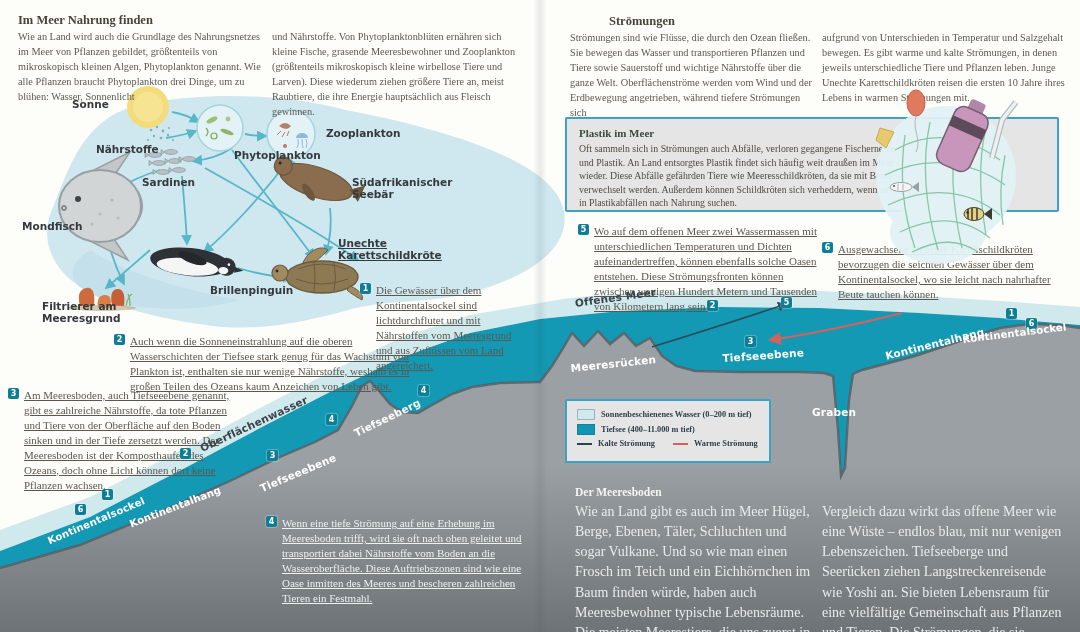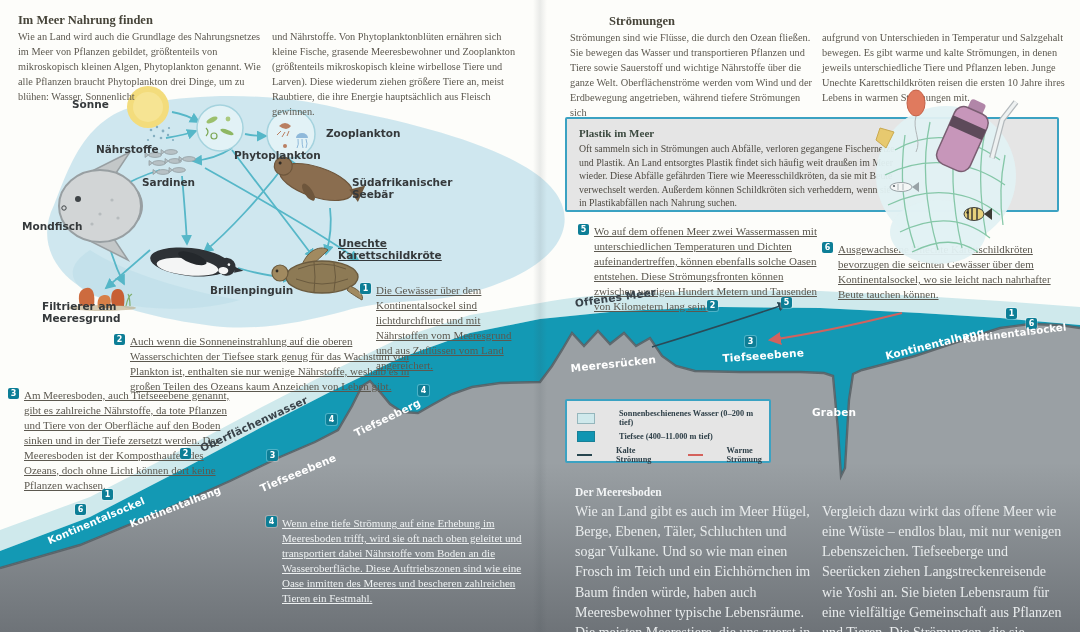--- a/index.html
+++ b/index.html
@@ -22,21 +22,21 @@
   .ann{position:absolute;z-index:2;display:flex;gap:5px;align-items:flex-start;}
   .ann .body{font-size:11px;line-height:1.36;color:#5c584f;text-decoration:underline;}
   .ann.light .body{color:#eef1f2;}
   .marker{flex:none;width:11px;height:11px;background:#0d7e96;color:#fff;border-radius:2px;
           font-family:"DejaVu Sans",sans-serif;font-weight:bold;font-size:8px;line-height:11px;
           text-align:center;box-shadow:0 0 0 1px rgba(255,255,255,.25);}
   .marker-abs{position:absolute;z-index:2;}
   .infobox{position:absolute;z-index:1;background:#e5e5e5;border:2px solid #3ba2c2;border-radius:2px;box-sizing:border-box;}
   .infobox h2{margin:0 0 3px 0;font-size:11px;font-weight:bold;color:#3c4a40;}
   .infobox .body{font-size:9.8px;line-height:1.38;color:#4e4a42;}
-  .legend-row{display:flex;align-items:center;gap:24px;margin-bottom:4px;}
+  .legend-row{display:flex;align-items:center;gap:6px;margin-bottom:4px;}
   .legend-label{font-size:8.3px;font-weight:bold;color:#2f4049;}
   .sw{flex:none;width:16px;height:9px;border:1px solid rgba(40,90,100,.35);}
   .sw.sunlit{background:#cfe9ec;}
   .sw.deep{background:#1095b2;}
   .ln{flex:none;width:15px;height:0;border-top:2.5px solid #27454f;}
   .ln.warm{border-top-color:#d4625c;}
 </style>
 </head>
 <body>
 

